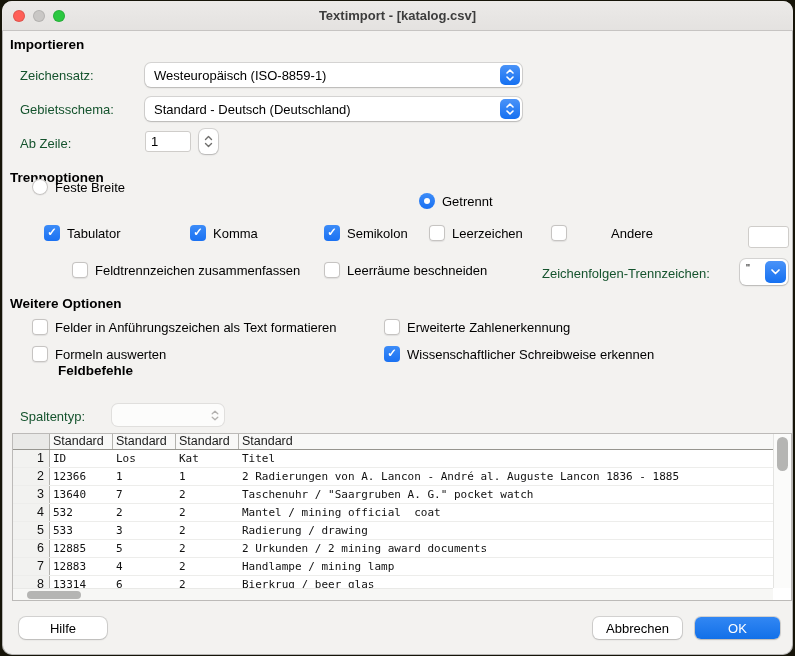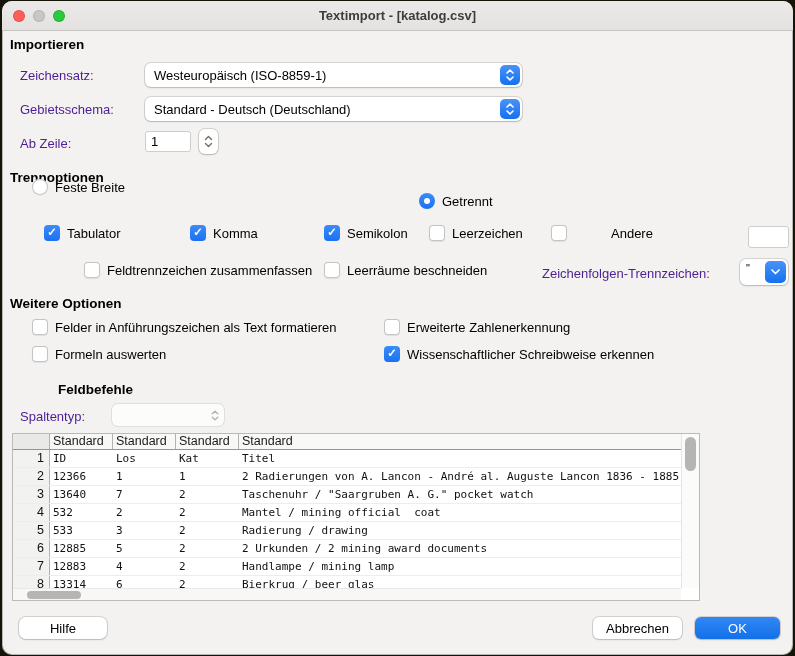--- a/index.html
+++ b/index.html
@@ -15,21 +15,21 @@
               border-bottom:1px solid #c6c4c2;
               display:flex; align-items:center; justify-content:center; }
   .title { font-size:13px; font-weight:bold; color:#3d3d3d; }
   .traffic { position:absolute; left:11px; top:9px; display:flex; gap:8px; }
   .light { width:12px; height:12px; border-radius:50%; }
   .light.red   { background:#ff5f57; box-shadow:inset 0 0 0 1px rgba(0,0,0,.12); }
   .light.gray  { background:#c9c7c5; box-shadow:inset 0 0 0 1px rgba(0,0,0,.10); }
   .light.green { background:#2bc840; box-shadow:inset 0 0 0 1px rgba(0,0,0,.12); }
 
   .sect { position:absolute; font-size:13.5px; font-weight:bold; color:#000000; }
-  .lbl  { position:absolute; font-size:13px; color:#4c1d95; white-space:nowrap; }
+  .lbl  { position:absolute; font-size:13px; color:#14532d; white-space:nowrap; }
 
   
   .popup { position:absolute; height:24px; background:#fff; border-radius:6px;
            box-shadow:0 0 0 1px rgba(0,0,0,.12), 0 1px 2px rgba(0,0,0,.14);
            display:flex; align-items:center; }
   .popup .val { flex:1; padding:0 9px; font-size:13px; color:#000;
                 white-space:nowrap; overflow:hidden; }
   .pbtn { width:20px; height:20px; margin-right:2px; border-radius:5px;
           background:linear-gradient(#4a93f8,#1570f1);
           display:flex; align-items:center; justify-content:center; flex:none; }
@@ -58,21 +58,21 @@
   .radio.checked::after { content:""; width:6px; height:6px; border-radius:50%; background:#fff; }
 
   
   .combo { position:absolute; height:26px; background:#fff; border-radius:6px;
            box-shadow:0 0 0 1px rgba(0,0,0,.12), 0 1px 2px rgba(0,0,0,.14);
            display:flex; align-items:center; }
   .combo .qval { flex:1; font-size:11px; padding-left:6px; padding-bottom:8px; color:#000; }
   .combo .pbtn { width:21px; height:22px; }
 
   
-  .tablewrap { position:absolute; left:10px; top:432px; width:688px; height:168px;
+  .tablewrap { position:absolute; left:10px; top:432px; width:780px; height:168px;
                background:#fff; border:1px solid #bcbab8;text-decoration:underline; }
   .tgrid { position:absolute; left:0; top:0; right:18px; bottom:12px; overflow:hidden; background:#fff; }
   .thead { display:flex; height:16px; background:#f8f8f7; border-bottom:1px solid #96958f; }
   .thead .hc { font-size:12.5px; color:#1a1a1a; padding-left:3px; border-right:1px solid #b3b2ae;
                overflow:hidden; white-space:nowrap; }
   .thead .hc.last { border-right:none; }
   .hcorner { background:#e9e9e7; border-right:1px solid #b3b2ae; }
   .trow { display:flex; height:18px; border-bottom:1px solid #ededeb; }
   .rn { width:37px; flex:none; }
   .trow .rn { background:#f2f2f0; border-right:1px solid #b3b2ae; font-size:12.5px;
@@ -175,21 +175,21 @@
   <div class="cbrow" style="left:427px; top:224px;">
     <span class="checkbox"></span>
     <span>Leerzeichen</span>
   </div>
   <div class="cbrow" style="left:549px; top:224px;gap:44px;">
     <span class="checkbox"></span>
     <span>Andere</span>
   </div>
   <input class="textfield" style="left: 746px; top: 225px; width: 41px; height: 22px;" value="">
 
-  <div class="cbrow" style="left:42px; top:261px;padding-left:40px;">
+  <div class="cbrow" style="left:30px; top:261px;padding-left:40px;">
     <span class="checkbox"></span>
     <span>Feldtrennzeichen zusammenfassen</span>
   </div>
   <div class="cbrow" style="left:322px; top:261px;">
     <span class="checkbox"></span>
     <span>Leerräume beschneiden</span>
   </div>
   <div class="lbl" style="left:540px; top:265px;">Zeichenfolgen-Trennzeichen:</div>
   <div class="combo" style="left:738px; top:258px; width:48px;">
     <span class="qval">"</span>
@@ -214,21 +214,21 @@
     <span class="checkbox"></span>
     <span>Formeln auswerten</span>
   </div>
   <div class="cbrow" style="left:382px; top:345px;">
     <span class="checkbox checked">
         <span class="mark">✓</span>
       </span>
     <span>Wissenschaftlicher Schreibweise erkennen</span>
   </div>
 
-  <div class="sect" style="left:8px; top:381px;padding-left:48px;">Feldbefehle</div>
+  <div class="sect" style="left:8px; top:362px;padding-left:48px;">Feldbefehle</div>
   <div class="lbl" style="left:18px; top:408px;">Spaltentyp:</div>
   <div class="popup disabled" style="left:110px; top:403px; width:112px; height:22px;">
     <span class="val"></span>
     <span style="margin-right:5px; display:flex; flex-direction:column; gap:1px;">
       <svg width="8" height="5" viewBox="0 0 8 5">
           <path d="M1.2 3.8 L4 1.2 L6.8 3.8" fill="none" stroke="#b2b0ae" stroke-width="1.3" stroke-linecap="round" stroke-linejoin="round"></path>
         </svg>
       <svg width="8" height="5" viewBox="0 0 8 5">
           <path d="M1.2 1.2 L4 3.8 L6.8 1.2" fill="none" stroke="#b2b0ae" stroke-width="1.3" stroke-linecap="round" stroke-linejoin="round"></path>
         </svg>

